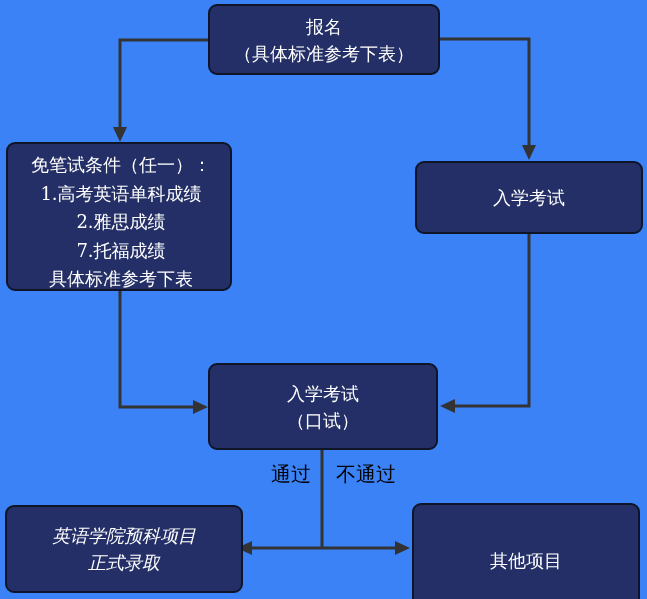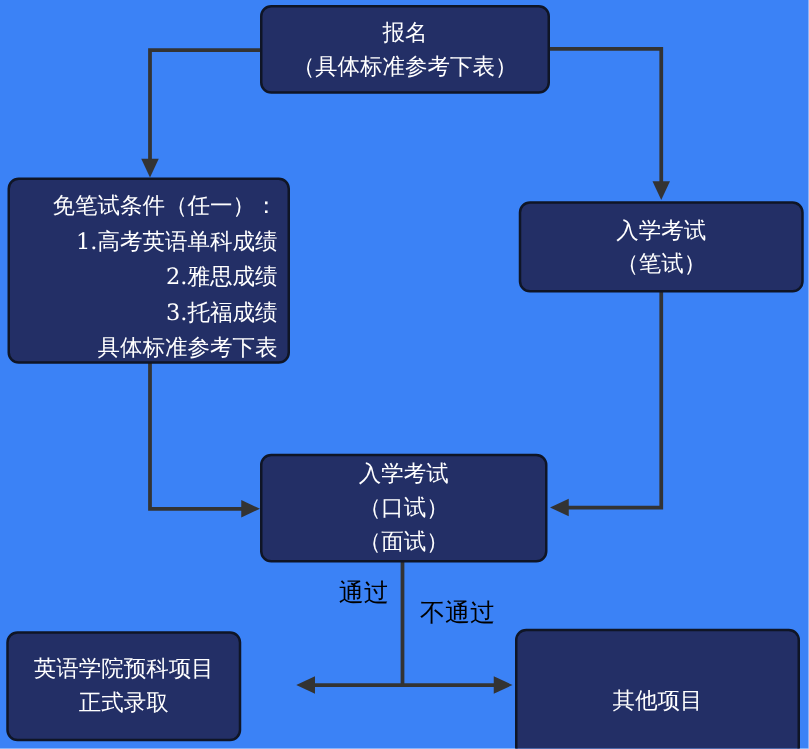--- a/index.html
+++ b/index.html
@@ -32,21 +32,21 @@
     color: #ffffff;
     font-size: 18px;
     line-height: 27px;
     display: flex;
     flex-direction: column;
     justify-content: center;
     align-items: center;
     text-align: center;
   }
   .node.left-align {
-    align-items: flex-end;
+    align-items: center;
     text-align: left;
     padding: 16px 8px 4px 12px;
     line-height: 28.5px;
   }
   .edge-label {
     position: absolute;
     color: #000000;
     font-size: 20px;
     line-height: 22px;
     white-space: nowrap;
@@ -86,40 +86,38 @@
 
   <div class="node" style="left:208px; top:4px; width:232px; height:71px;">
     <div>报名</div>
     <div>（具体标准参考下表）</div>
   </div>
 
   <div class="node left-align" style="left:6px; top:142px; width:226px; height:149px;">
     <div>免笔试条件（任一）：</div>
     <div>1.高考英语单科成绩</div>
     <div>2.雅思成绩</div>
-    <div>3.托福成绩</div>
+    <div>7.托福成绩</div>
     <div>具体标准参考下表</div>
   </div>
 
   <div class="node" style="left:415px; top:161px; width:228px; height:73px;">
     <div>入学考试</div>
-    <div>（笔试）</div>
   </div>
 
   <div class="node" style="left:208px; top:363px; width:230px; height:87px;">
     <div>入学考试</div>
     <div>（口试）</div>
-    <div>（面试）</div>
   </div>
 
-  <div class="node" style="left:5px; top:505px; width:188px; height:88px;">
+  <div class="node" style="left:5px; top:505px; width:238px; height:88px;font-style:italic;">
     <div>英语学院预科项目</div>
     <div>正式录取</div>
   </div>
 
   <div class="node" style="left:412px; top:503px; width:228px; height:114px;">
     <div>其他项目</div>
   </div>
 
   <div class="edge-label" style="left:291px; top:474px;">通过</div>
-  <div class="edge-label" style="left:366px; top:490px;">不通过</div>
+  <div class="edge-label" style="left:366px; top:474px;">不通过</div>
 
 </div>
 
 </body></html>

